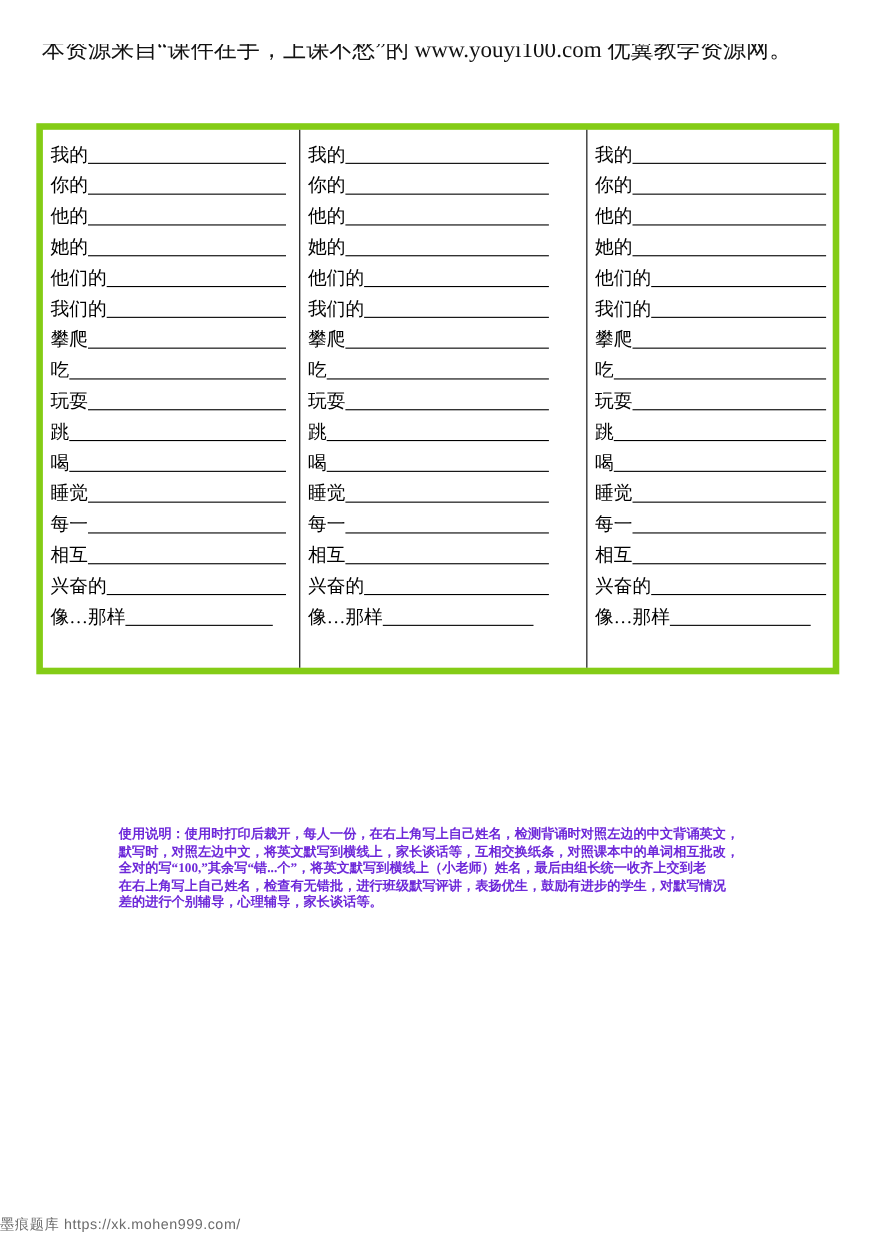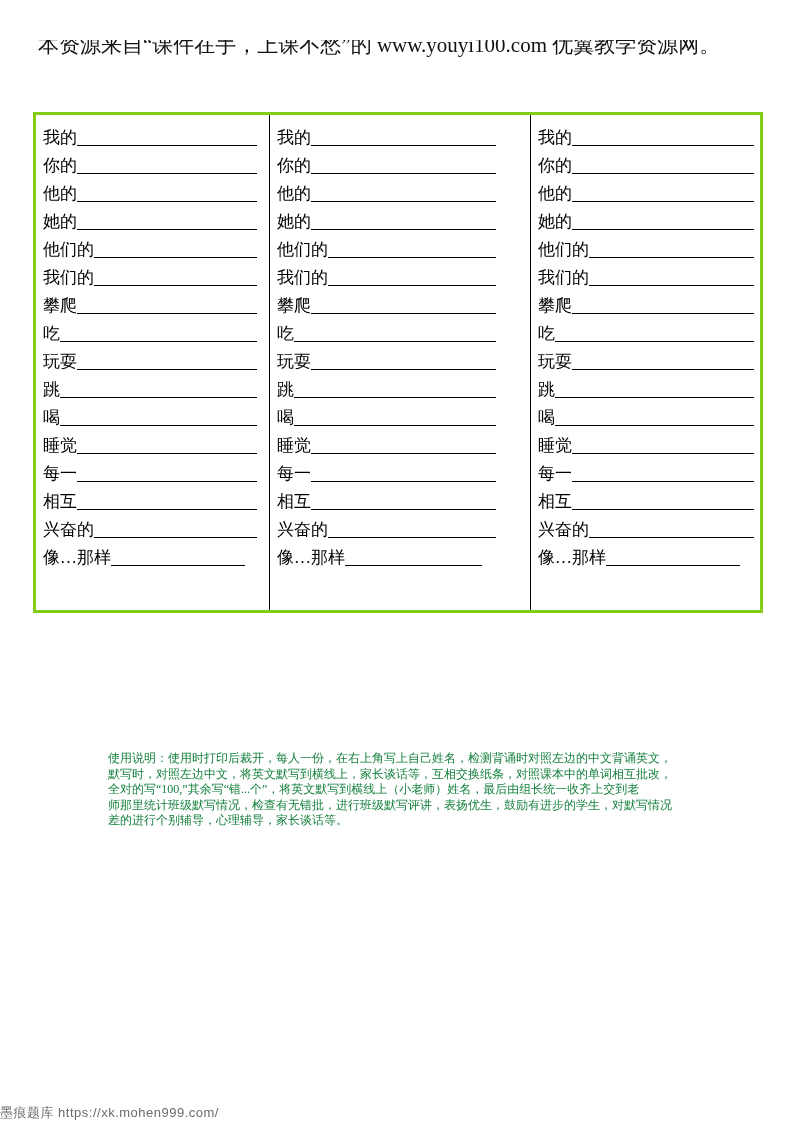--- a/index.html
+++ b/index.html
@@ -27,21 +27,21 @@
     color: #111;
   }
   
   .word-table {
     position: absolute;
     left: 33px;
     top: 72px;
     width: 730px;
     height: 501px;
     display: flex;
-    border: 3px solid #84cc16;
+    border: 6px solid #84cc16;
     box-sizing: border-box;
     justify-content: space-between;
   }
   .cell {
     box-sizing: border-box;
     border-right: 1px solid #000;
     padding: 7px 0 0 7px;
   }
   .cell.c1 { width: 234px; }
   .cell.c2 { width: 261px; }
@@ -65,21 +65,22 @@
   .cell.c1 .row:last-child .blank { margin-right: 24px; }
   .cell.c2 .row:last-child .blank { margin-right: 48px; }
   .cell.c3 .row:last-child .blank { margin-right: 20px; }
   
   .instructions {
     position: absolute;
     left: 108px;
     top: 711px;
     font-size: 12px;
     line-height: 15.6px;
-    color: #15803d;
+    color: #6d28d9;
+    font-weight: bold;
   }
   .instructions .line { white-space: nowrap; }
   
   .footer {
     position: absolute;
     left: 0;
     top: 1064px;
     width: 100%;
     text-align: left;
     font-family: "Liberation Sans", "DejaVu Sans", sans-serif;
@@ -295,21 +296,21 @@
           <span class="blank"></span>
         </div>
       </div>
     </div>
 
   <div class="instructions">
 
   <div class="line">使用说明：使用时打印后裁开，每人一份，在右上角写上自己姓名，检测背诵时对照左边的中文背诵英文，</div>
       <div class="line">默写时，对照左边中文，将英文默写到横线上，家长谈话等，互相交换纸条，对照课本中的单词相互批改，</div>
       <div class="line">全对的写“100,”其余写“错...个”，将英文默写到横线上（小老师）姓名，最后由组长统一收齐上交到老</div>
-      <div class="line">师那里统计班级默写情况，检查有无错批，进行班级默写评讲，表扬优生，鼓励有进步的学生，对默写情况</div>
+      <div class="line">在右上角写上自己姓名，检查有无错批，进行班级默写评讲，表扬优生，鼓励有进步的学生，对默写情况</div>
       <div class="line">差的进行个别辅导，心理辅导，家长谈话等。</div>
     </div>
 
   <div class="footer">
     <span>墨痕题库 https://xk.mohen999.com/</span>
   </div>
 
 </div>
 
 </body></html>

